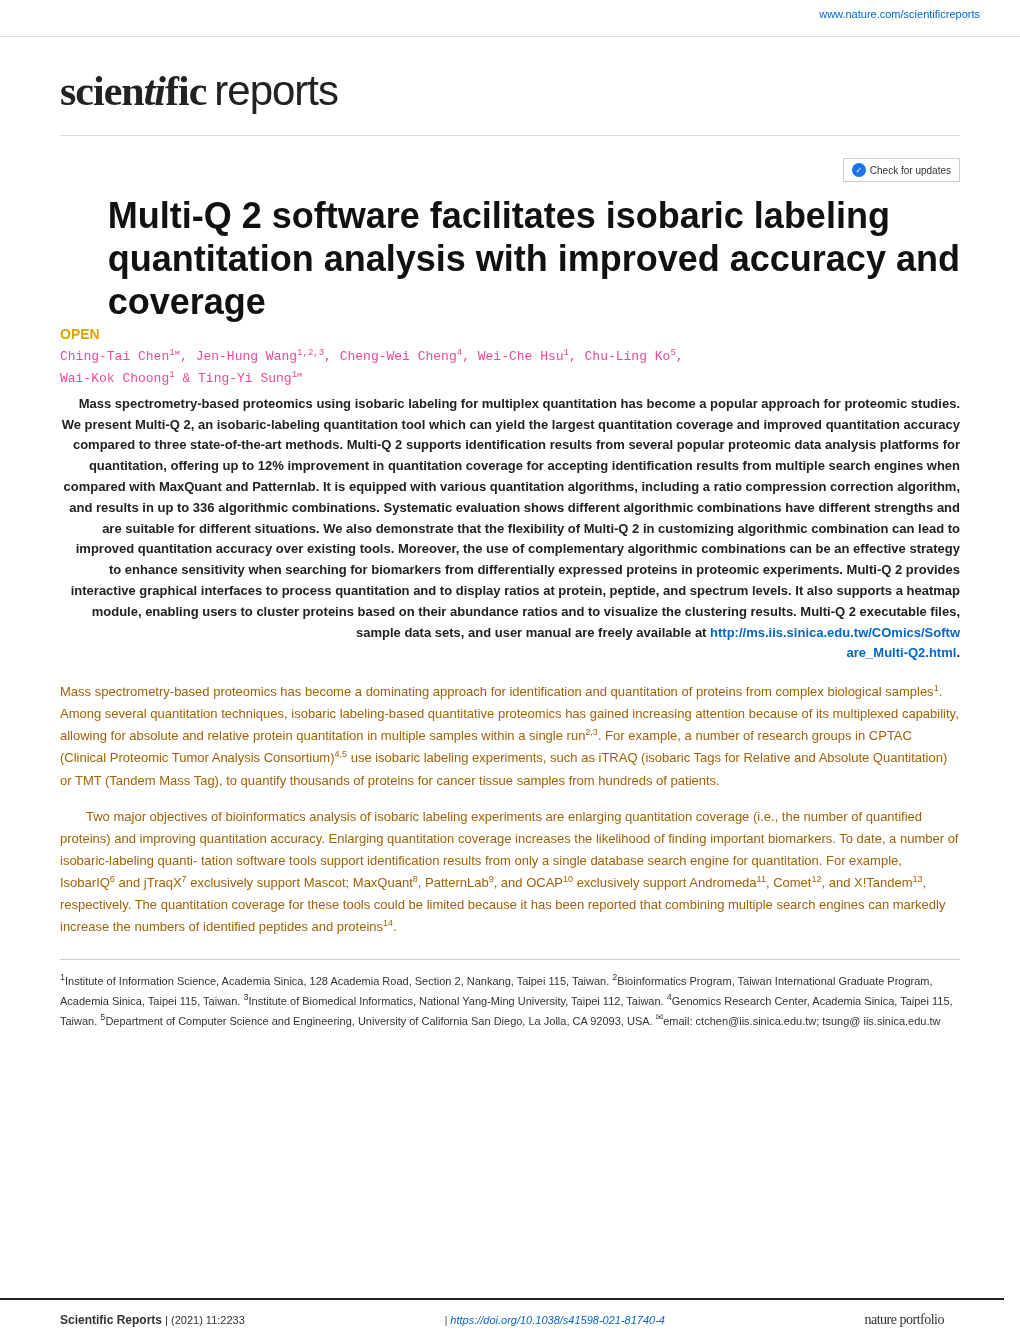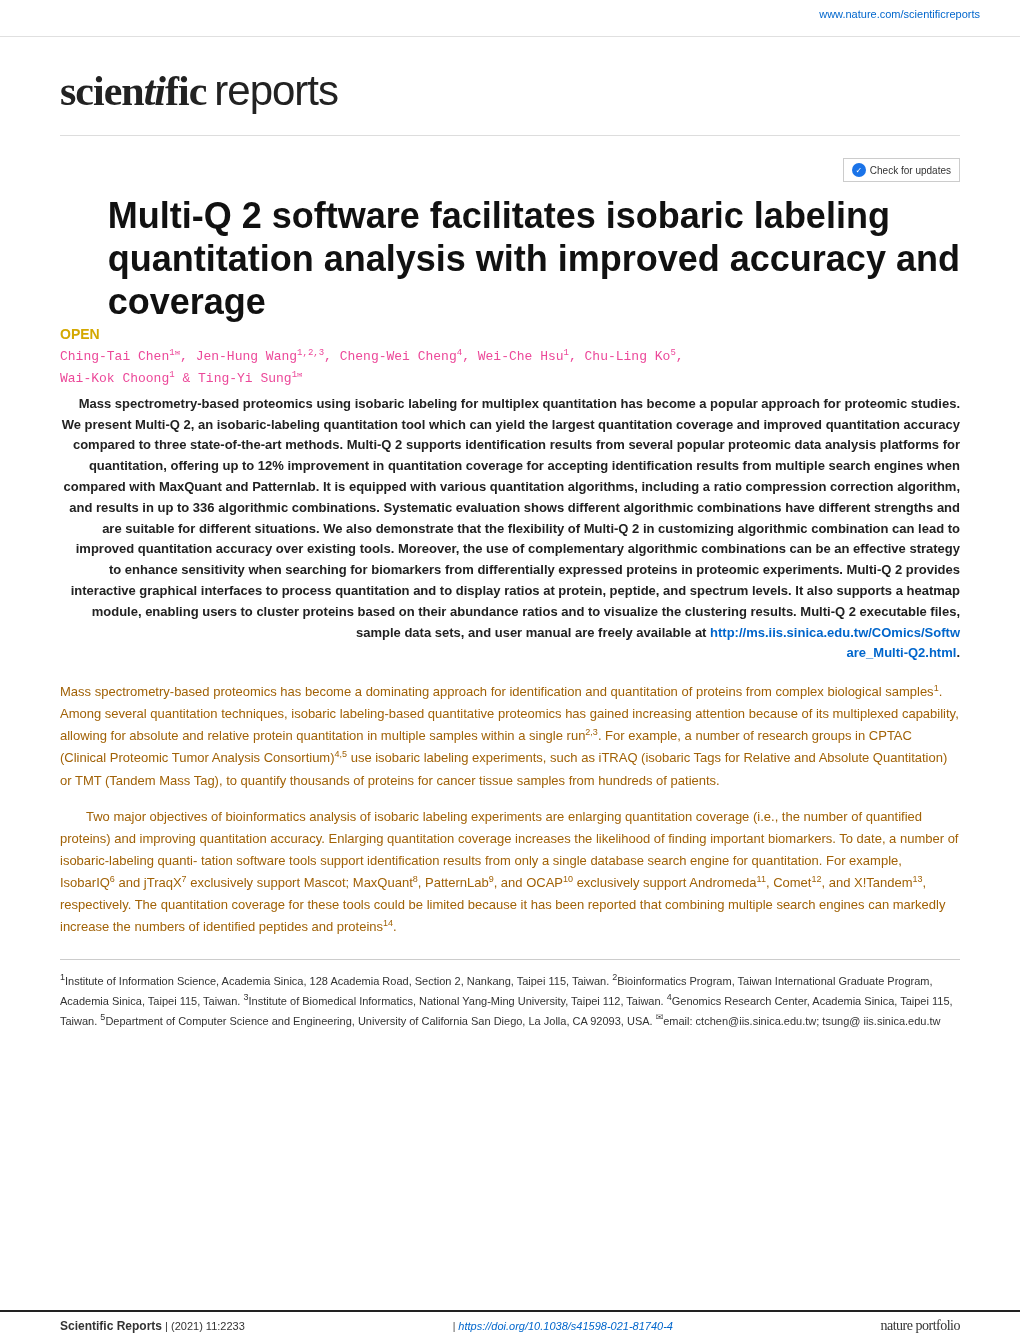--- a/index.html
+++ b/index.html
@@ -122,31 +122,31 @@
       line-height: 1.6;
       color: #333;
       font-family: Arial, sans-serif;
       border-top: 1px solid #ccc;
       padding-top: 10px;
       margin-top: 20px;
       margin-bottom: 16px;
     }
     .footer-bar {
       border-top: 2px solid #222;
-      padding: 6px 60px;
+      padding: 12px 60px;
       display: flex;
       align-items: center;
       justify-content: space-between;
       font-family: Arial, sans-serif;
       font-size: 11px;
       color: #333;
       position: absolute;
       bottom: 0;
       left: 0;
-      right: 0;
+      right: 16px;
     }
     .footer-journal {
       font-weight: 700;
       font-size: 12px;
     }
     .footer-middle {
       color: #555;
       font-style: italic;
     }
     sup {

